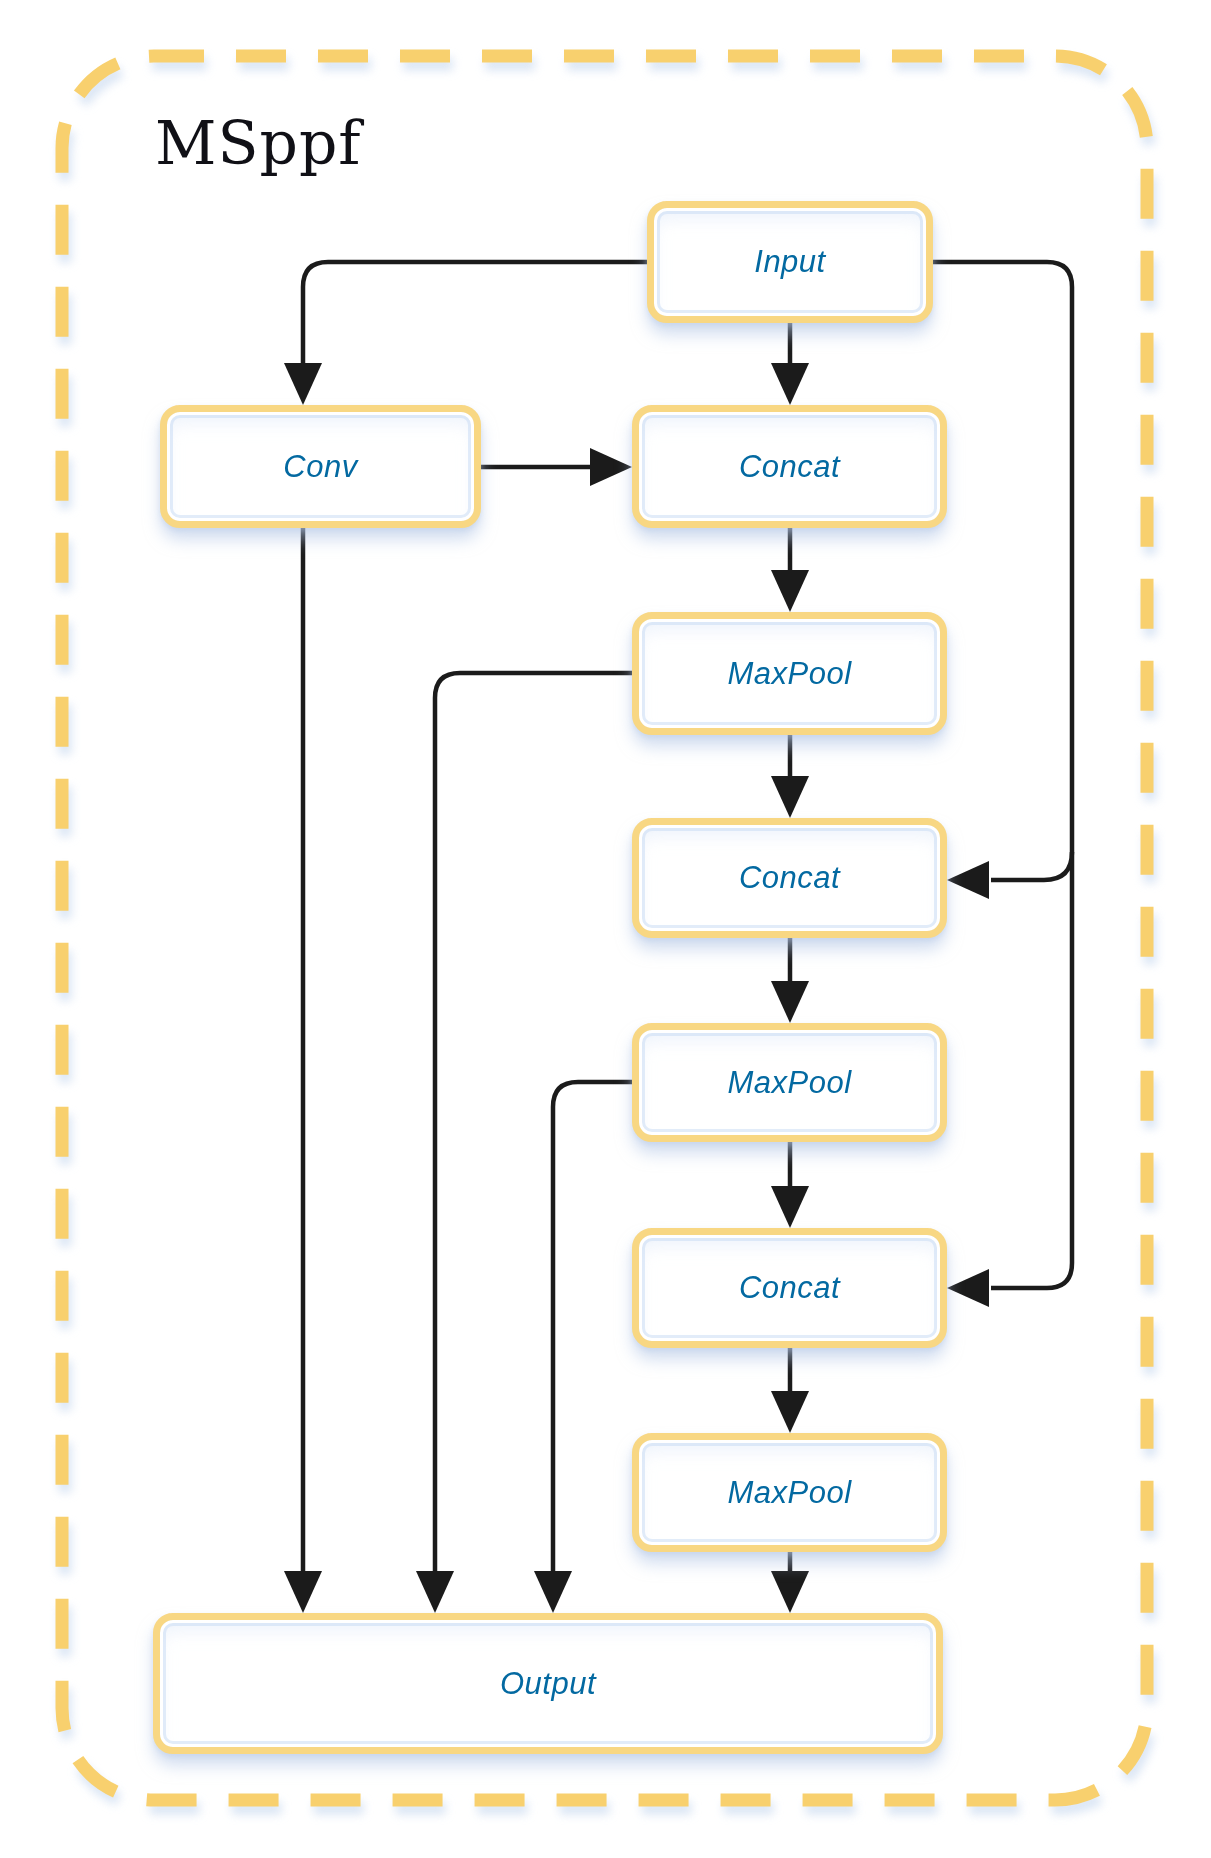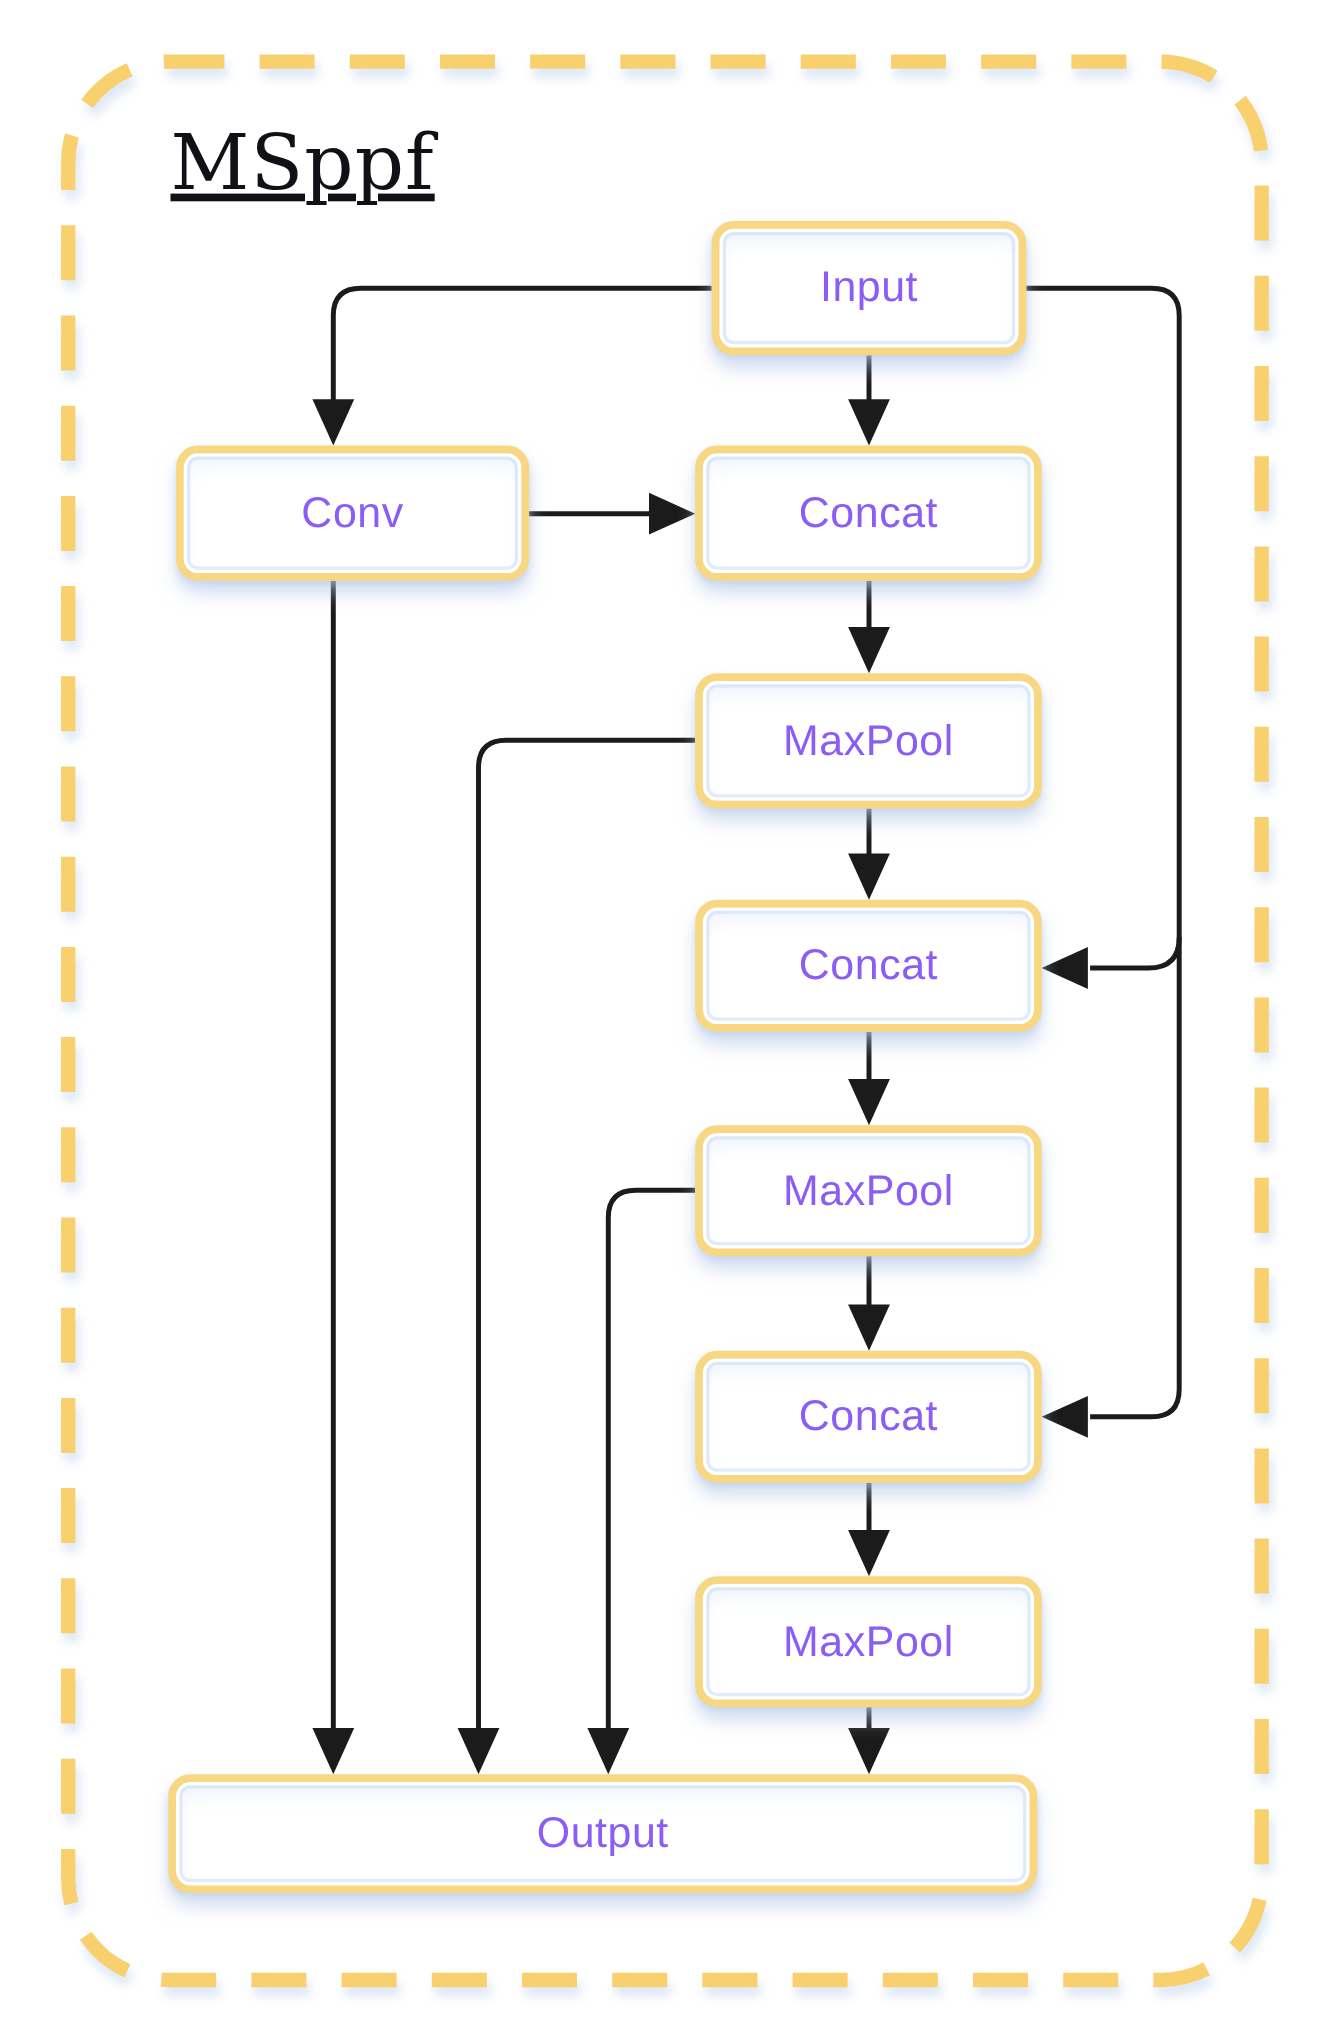--- a/index.html
+++ b/index.html
@@ -7,49 +7,49 @@
     position:relative;
     width:1211px;height:1858px;
     background:#ffffff;
     font-family:"Liberation Sans",sans-serif;
     overflow:hidden;
   }
   .wires{position:absolute;left:0;top:0;width:1211px;height:1858px;z-index:1;}
   .diagram-title{
     position:absolute;left:155px;top:112px;z-index:3;
     font-family:"DejaVu Serif","Liberation Serif",serif;
-    font-size:70px;line-height:1.05;color:#101016;letter-spacing:1px;text-decoration:underline;
+    font-size:60px;line-height:1.05;color:#101016;letter-spacing:1px;
   }
   .node{
     position:absolute;z-index:2;
     display:flex;align-items:center;justify-content:center;
     background:#ffffff;
     border:7px solid #F8D783;
     border-radius:20px;
     box-shadow:
       inset 0 0 0 3px #ffffff,
       inset 0 0 0 6px rgba(203,220,244,0.55),
       inset 0 12px 16px rgba(225,235,250,0.55),
       0 12px 16px rgba(176,197,229,0.55),
       0 3px 5px rgba(176,197,229,0.35);
     box-sizing:border-box;
   }
   .node-label{
-    font-size:39px;color:#8b5cf6;letter-spacing:0.5px;
+    font-size:31px;color:#0369a1;letter-spacing:0.5px;font-style:italic;
   }
   
   .n-input   {left:647px;top:201px;width:286px;height:122px;}
   .n-conv    {left:160px;top:405px;width:321px;height:123px;}
   .n-concat1 {left:632px;top:405px;width:315px;height:123px;}
   .n-maxpool1{left:632px;top:612px;width:315px;height:123px;}
   .n-concat2 {left:632px;top:818px;width:315px;height:120px;}
   .n-maxpool2{left:632px;top:1023px;width:315px;height:119px;}
   .n-concat3 {left:632px;top:1228px;width:315px;height:120px;}
   .n-maxpool3{left:632px;top:1433px;width:315px;height:119px;}
-  .n-output  {left:153px;top:1613px;width:790px;height:108px;}
+  .n-output  {left:153px;top:1613px;width:790px;height:141px;}
   .edge{stroke:#1B1B1B;stroke-width:4.5;fill:none;}
   .head{fill:#1B1B1B;stroke:none;}
 </style>
 </head>
 <body>
 
 <div class="canvas">
 
   <svg class="wires" viewBox="0 0 1211 1858" xmlns="http://www.w3.org/2000/svg">
     <defs>

